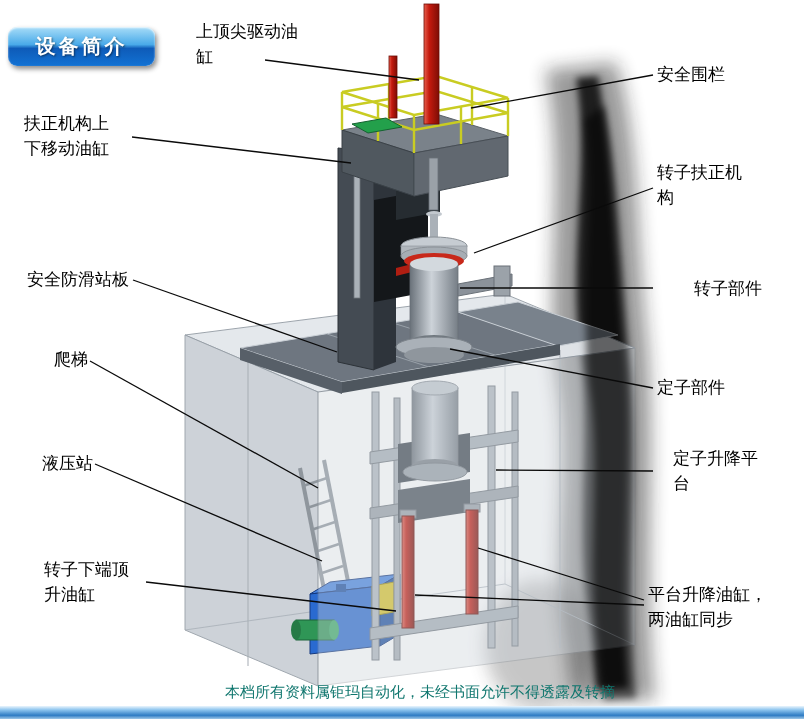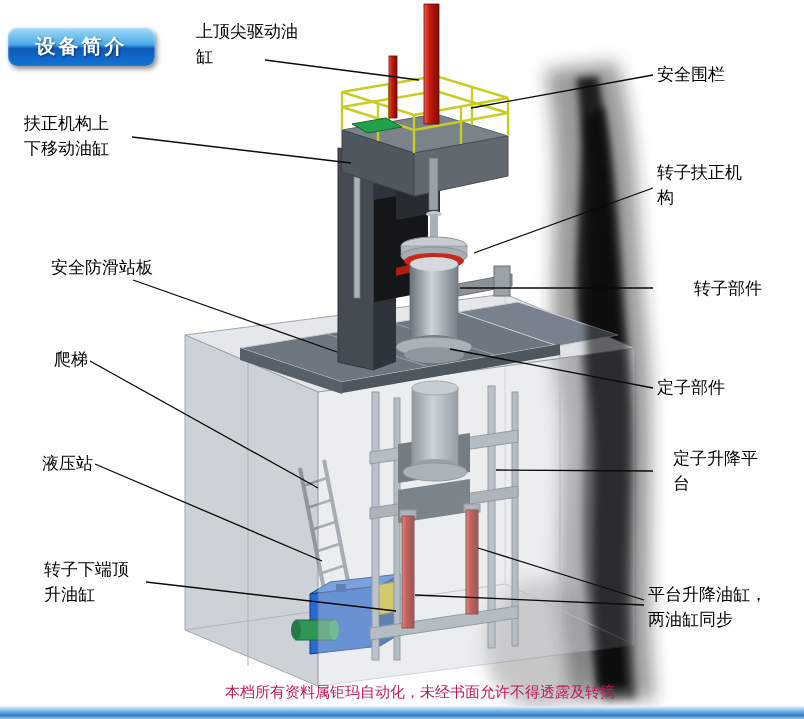--- a/index.html
+++ b/index.html
@@ -20,32 +20,32 @@
   }
 
   .label {
     position:absolute; color:#000; font-size:17px; line-height:1.45;
     white-space:pre-line; font-family:"Liberation Serif","DejaVu Serif",serif;
   }
   .l1  { left:196px; top:20px; }
   .l2  { left:657px; top:63px; }
   .l3  { left:24px;  top:112px; }
   .l4  { left:657px; top:161px; }
-  .l5  { left:27px;  top:256px;margin-left:24px; }
+  .l5  { left:27px;  top:268px; }
   .l6  { left:694px; top:277px; }
   .l7  { left:54px;  top:348px; }
   .l8  { left:657px; top:376px; }
   .l9  { left:42px;  top:452px; }
   .l10 { left:657px; top:447px;margin-left:16px; }
   .l11 { left:44px;  top:558px; }
   .l12 { left:648px; top:583px; }
 
   .footer-note {
     position:absolute; left:0; right:0; bottom:17px; text-align:center;
-    font-size:15px; color:#be185d;
+    font-size:15px; color:#0f766e;
     font-family:"Liberation Serif","DejaVu Serif",serif;
     margin-left:36px;
   }
   .bottom-bar {
     position:absolute; left:0; right:0; bottom:0; height:13px;
     background:linear-gradient(180deg,#eaf5fd 0%,#8cc4ee 30%,#2f7cc4 72%,#9fc8e8 100%);
   }
 </style>
 </head>
 <body>

